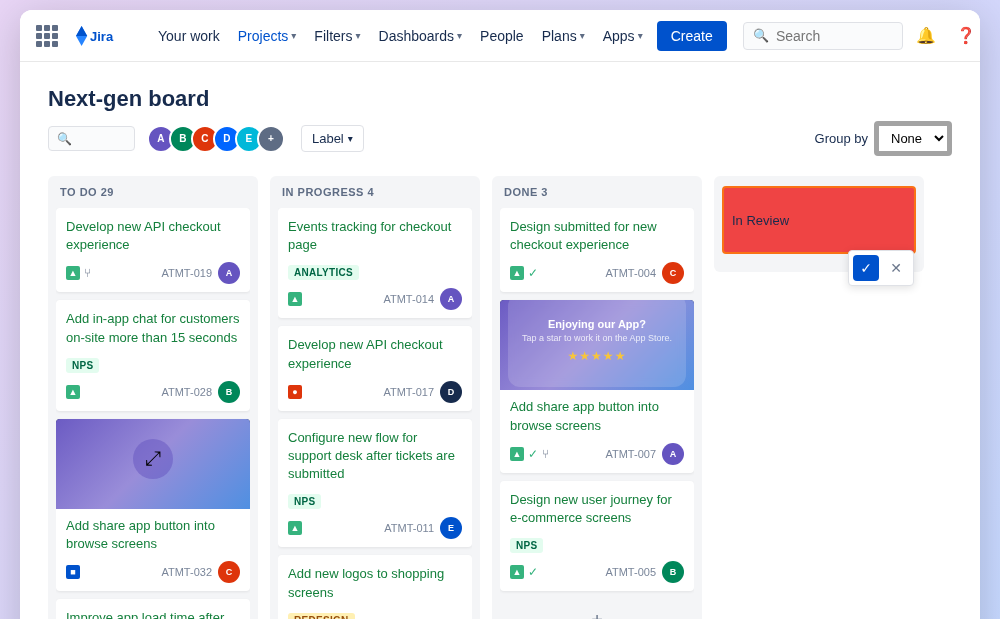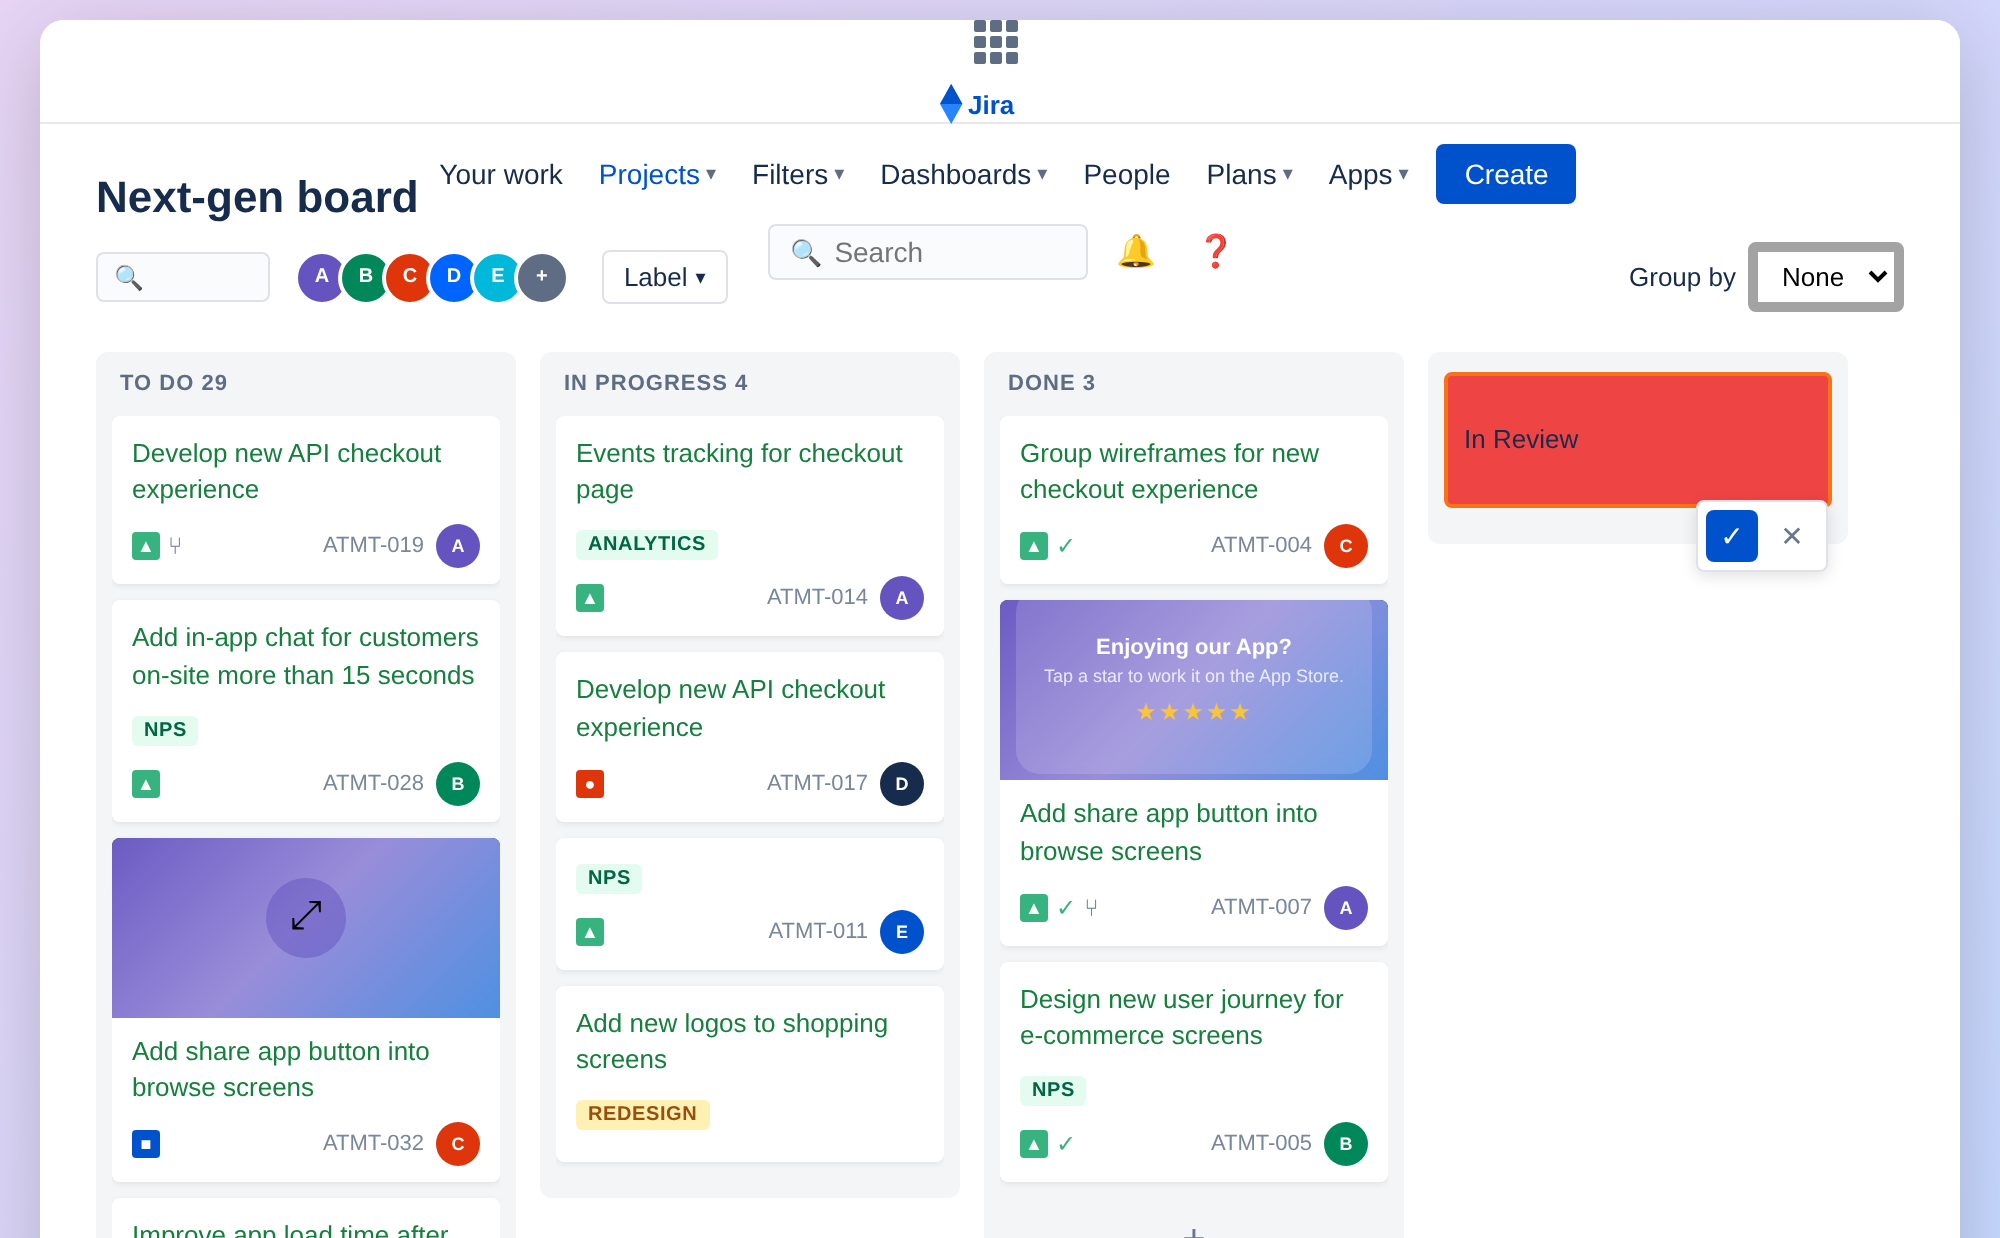--- a/index.html
+++ b/index.html
@@ -21,21 +21,20 @@
     }
     
     .navbar {
       display: flex;
       align-items: center;
       padding: 0 16px;
       height: 52px;
       border-bottom: 1px solid #e8e8e8;
       background: #fff;
       gap: 8px;
-      flex-direction: column;
     }
     .nav-grid-icon {
       display: grid;
       grid-template-columns: repeat(3,6px);
       gap: 2px;
       margin-right: 4px;
     }
     .nav-grid-icon span {
       width: 6px; height: 6px;
       background: #5e6c84;
@@ -557,20 +556,21 @@
                 <span class="card-icon-sq icon-bug">●</span>
               </div>
               <div class="card-meta">
                 <span class="card-id">ATMT-017</span>
                 <div class="card-avatar" style="background:#172b4d;">D</div>
               </div>
             </div>
           </div>
 
           <div class="card">
+            <div class="card-title">Configure new flow for support desk after tickets are submitted</div>
             <span class="card-tag tag-nps">NPS</span>
             <div class="card-footer">
               <div class="card-icons">
                 <span class="card-icon-sq icon-story">▲</span>
               </div>
               <div class="card-meta">
                 <span class="card-id">ATMT-011</span>
                 <div class="card-avatar" style="background:#0052cc;">E</div>
               </div>
             </div>
@@ -586,21 +586,21 @@
       </div>
 
       <div class="column">
         <div class="column-header">
           <span>DONE</span>
           <span>3</span>
         </div>
         <div class="col-scroll">
 
           <div class="card">
-            <div class="card-title">Group wireframes for new checkout experience</div>
+            <div class="card-title">Design submitted for new checkout experience</div>
             <div class="card-footer">
               <div class="card-icons">
                 <span class="card-icon-sq icon-story">▲</span>
                 <span class="icon-check">✓</span>
               </div>
               <div class="card-meta">
                 <span class="card-id">ATMT-004</span>
                 <div class="card-avatar" style="background:#de350b;">C</div>
               </div>
             </div>

